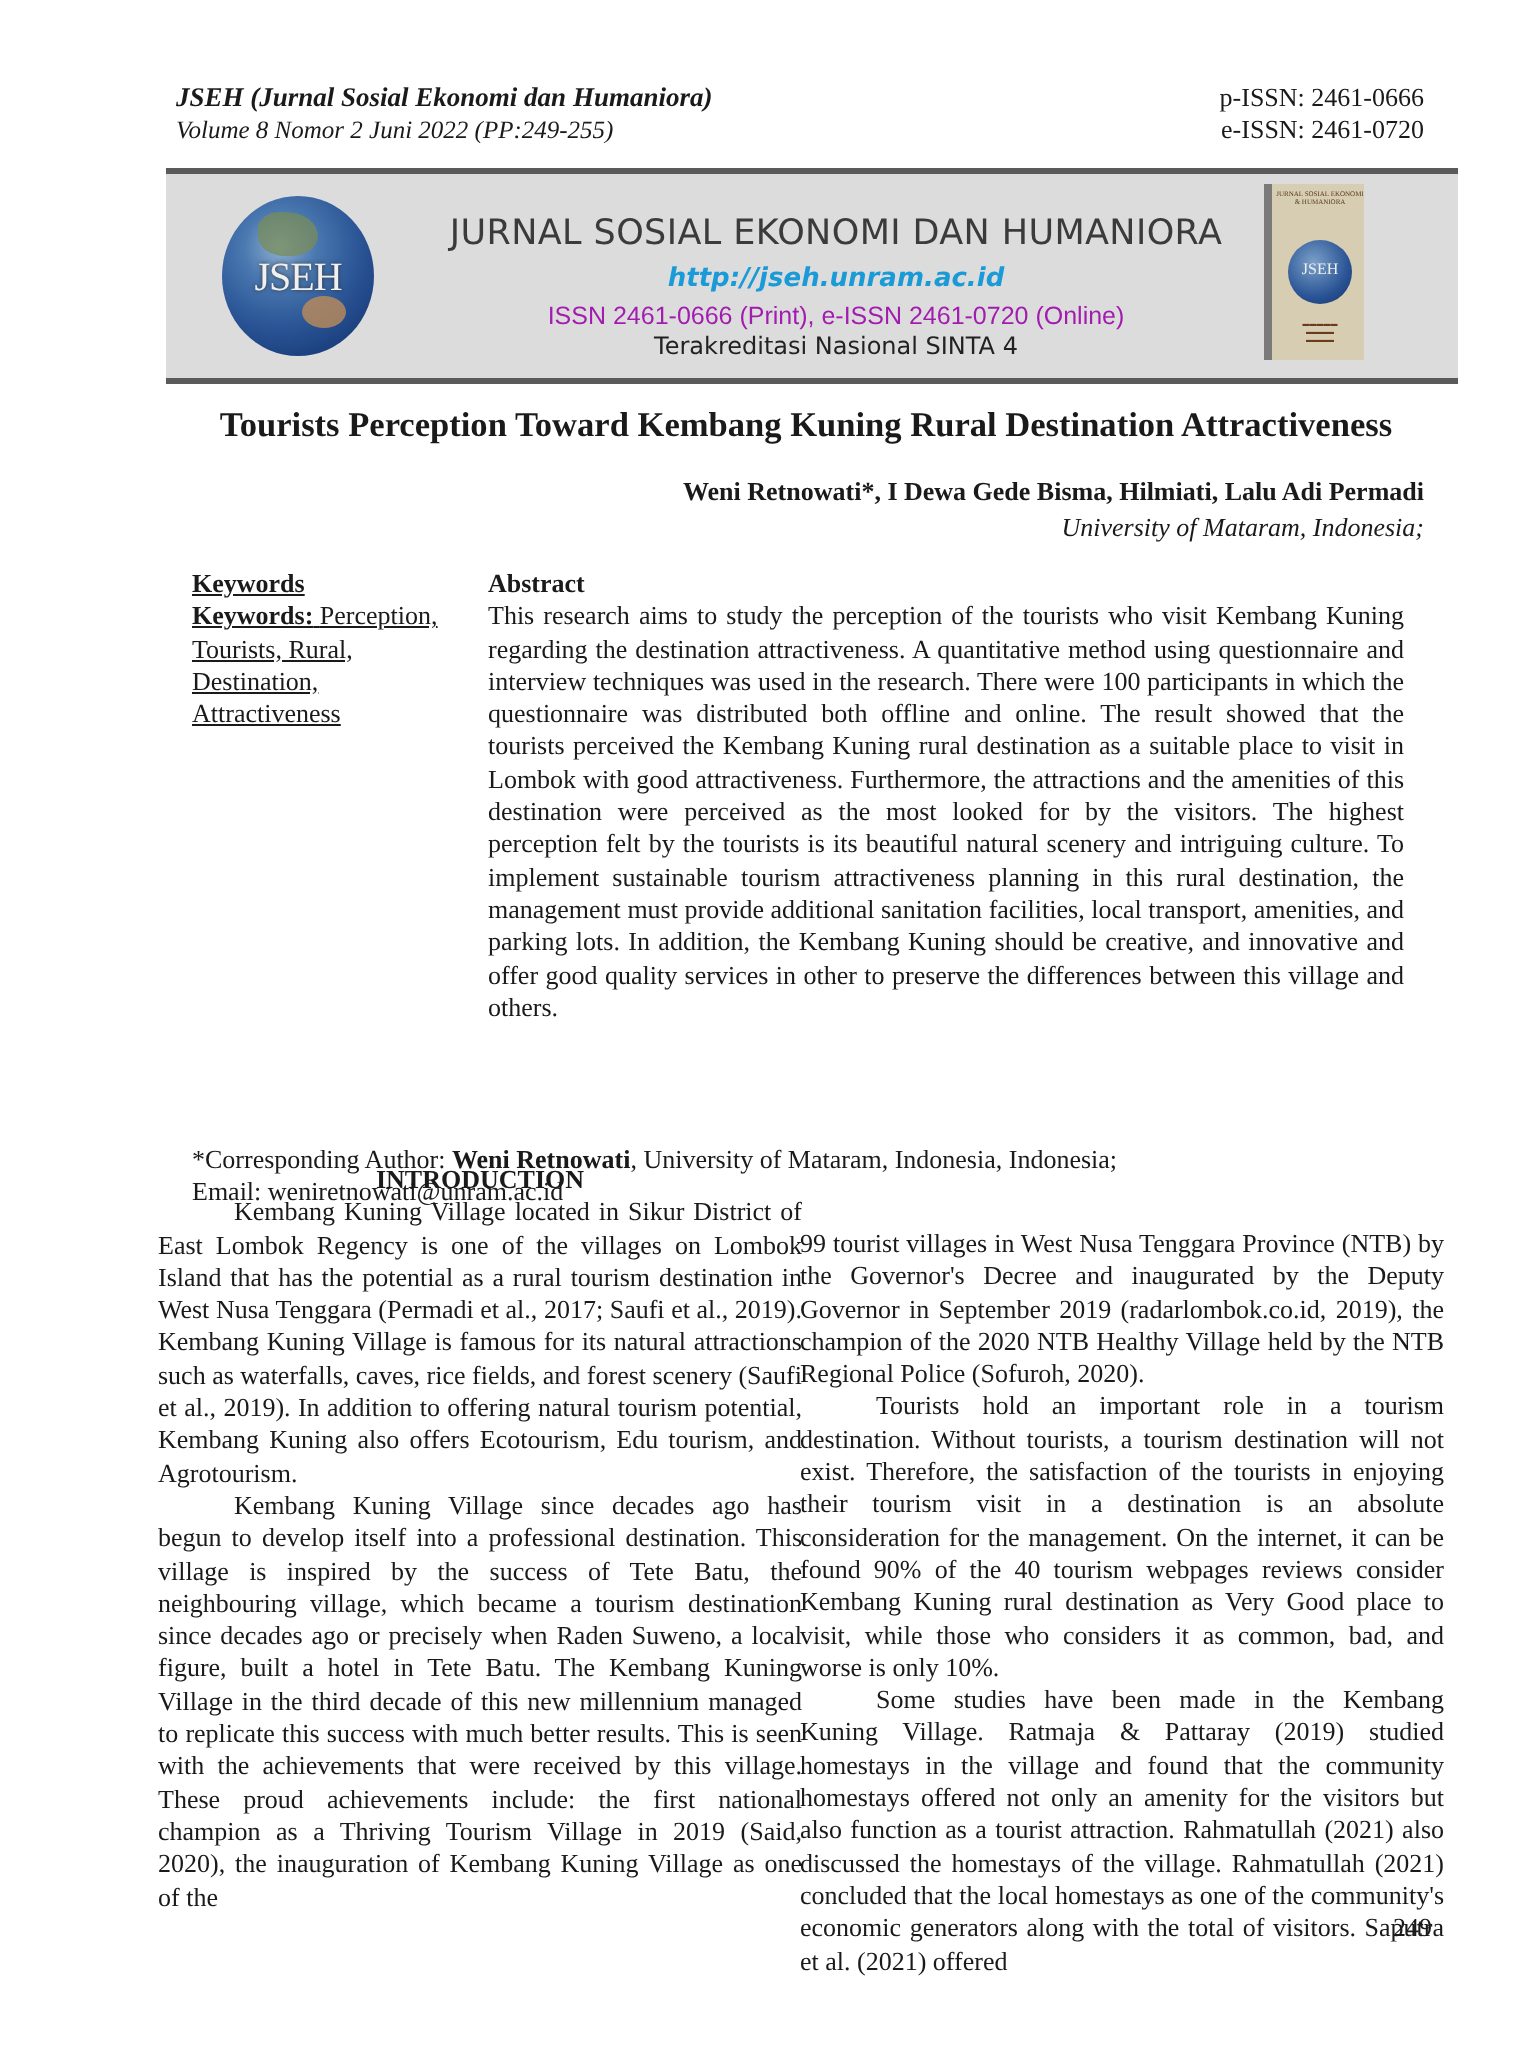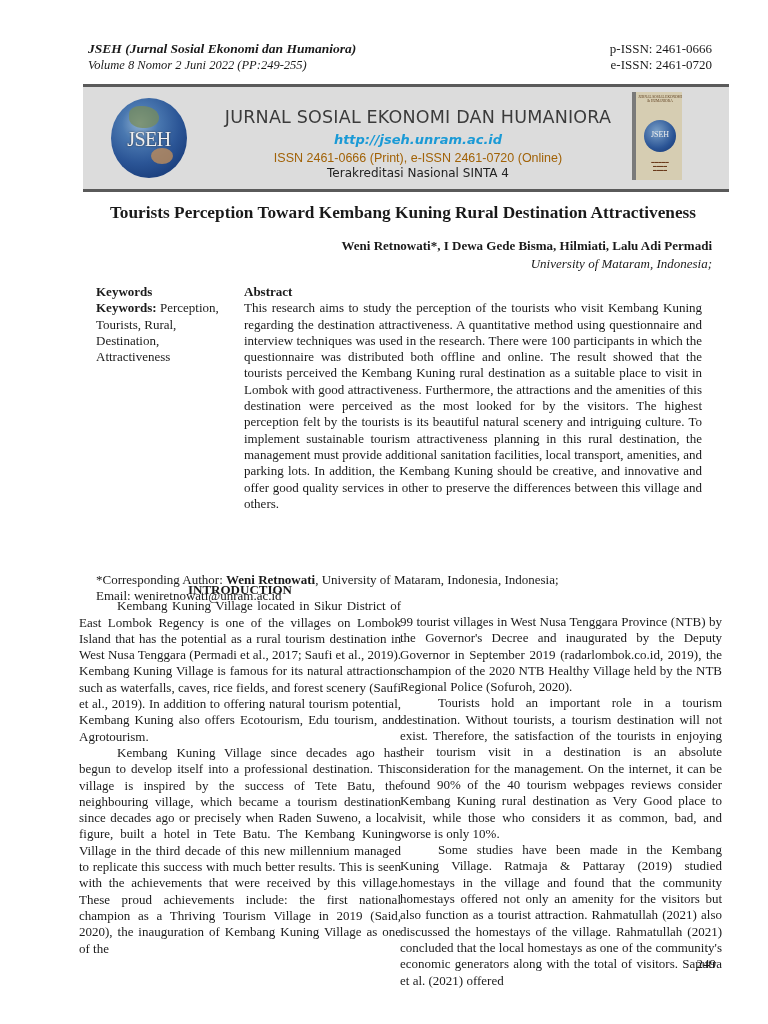--- a/index.html
+++ b/index.html
@@ -20,36 +20,36 @@
             border-top: 3px solid #5a5a5a; border-bottom: 3px solid #5a5a5a; }
   .globe { position: absolute; left: 28px; top: 11px; width: 76px; height: 80px; border-radius: 50%;
            background: radial-gradient(circle at 38% 32%, #8fb0d0 0%, #4a78b0 25%, #2b5596 55%, #173a78 85%, #0e2a5a 100%); overflow: hidden; }
   .globe .land1 { position: absolute; left: 18px; top: 8px; width: 30px; height: 22px; border-radius: 40% 60% 50% 50%; background: rgba(120,140,90,0.75); }
   .globe .land2 { position: absolute; left: 40px; top: 50px; width: 22px; height: 16px; border-radius: 50%; background: rgba(190,140,90,0.8); }
   .globe .gtext { position: absolute; left: 0; width: 100%; top: 30px; text-align: center; color: #f0f0f0; font-size: 20px; letter-spacing: -0.5px; text-shadow: 0 0 2px #333; }
   .banner-title { position: absolute; left: 140px; top: 20px; width: 390px; text-align: center;
                   font-family: "DejaVu Sans", "Liberation Sans", sans-serif; font-size: 17.5px; color: #3b3b3b; letter-spacing: 0.2px; }
   .banner-url { position: absolute; left: 140px; top: 45px; width: 390px; text-align: center; font-family: "DejaVu Sans", sans-serif;
                 font-weight: bold; font-style: italic; font-size: 13px; color: #1a9ad6; }
-  .banner-issn { position: absolute; left: 140px; top: 64px; width: 390px; text-align: center; font-family: "Liberation Sans", sans-serif; font-size: 12.5px; color: #a16207; }
+  .banner-issn { position: absolute; left: 140px; top: 64px; width: 390px; text-align: center; font-family: "Liberation Sans", sans-serif; font-size: 12.5px; color: #a21caf; }
   .banner-sinta { position: absolute; left: 140px; top: 79px; width: 390px; text-align: center; font-family: "DejaVu Sans", sans-serif; font-size: 12px; color: #222; }
   .cover { position: absolute; left: 549px; top: 5px; width: 50px; height: 88px; background: #d6cdb2; border-left: 4px solid #7a7a7a; }
   .cover .ct { position: absolute; left: 2px; top: 3px; width: 44px; font-size: 3.5px; line-height: 4px; color: #5a3a1a; text-align: center; }
   .cover .cg { position: absolute; left: 8px; top: 28px; width: 32px; height: 32px; border-radius: 50%;
                background: radial-gradient(circle at 40% 35%, #7aa0c8, #2b5596 60%, #12306a); }
   .cover .cg span { position: absolute; left: 0; width: 100%; top: 10px; text-align: center; color: #eee; font-size: 8px; }
   .cover .cb { position: absolute; left: 4px; top: 68px; width: 40px; height: 12px; font-size: 3.5px; line-height: 4px; color: #6a3a1a; text-align: center; }
 
   
   .paper-title { position: absolute; left: 72px; top: 203px; width: 630px; text-align: center; font-weight: bold; font-size: 17.3px; }
   .authors { position: absolute; right: 72px; top: 238px; text-align: right; font-weight: bold; font-size: 13px; }
   .affil { position: absolute; right: 72px; top: 256px; font-style: italic; font-size: 13px; }
 
   
-  .kw-col { position: absolute; left: 80px; top: 284px; width: 140px; font-size: 13px; line-height: 16.3px; }
+  .kw-col { position: absolute; left: 80px; top: 284px; width: 140px; font-size: 13px; line-height: 16.3px; text-decoration: underline; }
   .kw-col .head { font-weight: bold; margin-bottom: 0; }
   .kw-col .kwl { font-weight: bold; }
   .abs-col { position: absolute; left: 228px; top: 284px; width: 458px; font-size: 13px; line-height: 16.3px; }
   .abs-col .head { font-weight: bold; }
   .abs-col .body { text-align: justify; }
 
   .corr { position: absolute; left: 80px; top: 532px; width: 620px; font-size: 13px; line-height: 16.3px; margin-top: 40px; }
   .corr b { font-weight: bold; }
 
   

